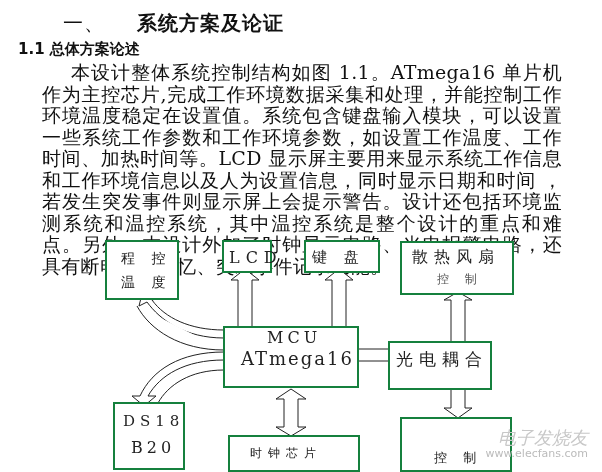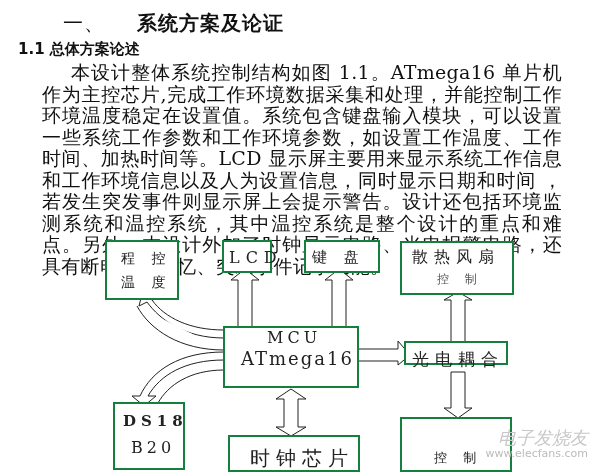--- a/index.html
+++ b/index.html
@@ -63,29 +63,29 @@
   <div class="lbl" style="left:6px;top:6px;font-size:15px;">键 盘</div>
 </div>
 <div class="box" style="left:400px;top:241px;width:114px;height:54px;">
   <div class="lbl" style="left:10px;top:4px;font-size:16px;">散热风扇</div>
   <div class="lbl" style="left:35px;top:28px;font-size:12px;color:#555;">控 制</div>
 </div>
 <div class="box" style="left:223px;top:326px;width:136px;height:62px;">
   <div class="lbl" style="left:42px;top:0px;font-size:16px;letter-spacing:4px;">MCU</div>
   <div class="lbl" style="left:16px;top:20px;font-size:18px;letter-spacing:2px;">ATmega16</div>
 </div>
-<div class="box" style="left:404px;top:341px;width:104px;height:24px;">
+<div class="box" style="left:388px;top:341px;width:104px;height:49px;">
   <div class="lbl" style="left:6px;top:5px;font-size:17px;">光电耦合</div>
 </div>
 <div class="box" style="left:113px;top:402px;width:72px;height:68px;">
-  <div class="lbl" style="left:8px;top:8px;font-size:15px;letter-spacing:5px;font-weight:bold;">DS18</div>
+  <div class="lbl" style="left:8px;top:8px;font-size:15px;letter-spacing:5px;">DS18</div>
   <div class="lbl" style="left:16px;top:34px;font-size:16px;letter-spacing:4px;">B20</div>
 </div>
 <div class="box" style="left:228px;top:435px;width:132px;height:37px;">
-  <div class="lbl" style="left:20px;top:8px;font-size:20px;">时钟芯片</div>
+  <div class="lbl" style="left:20px;top:8px;font-size:12px;">时钟芯片</div>
 </div>
 <div class="box" style="left:400px;top:417px;width:112px;height:55px;">
   <div class="lbl" style="left:32px;top:30px;font-size:13px;">控 制</div>
 </div>
 
 <div class="wm">
   <div class="big">电子发烧友</div>
   <div>www.elecfans.com</div>
 </div>
 

